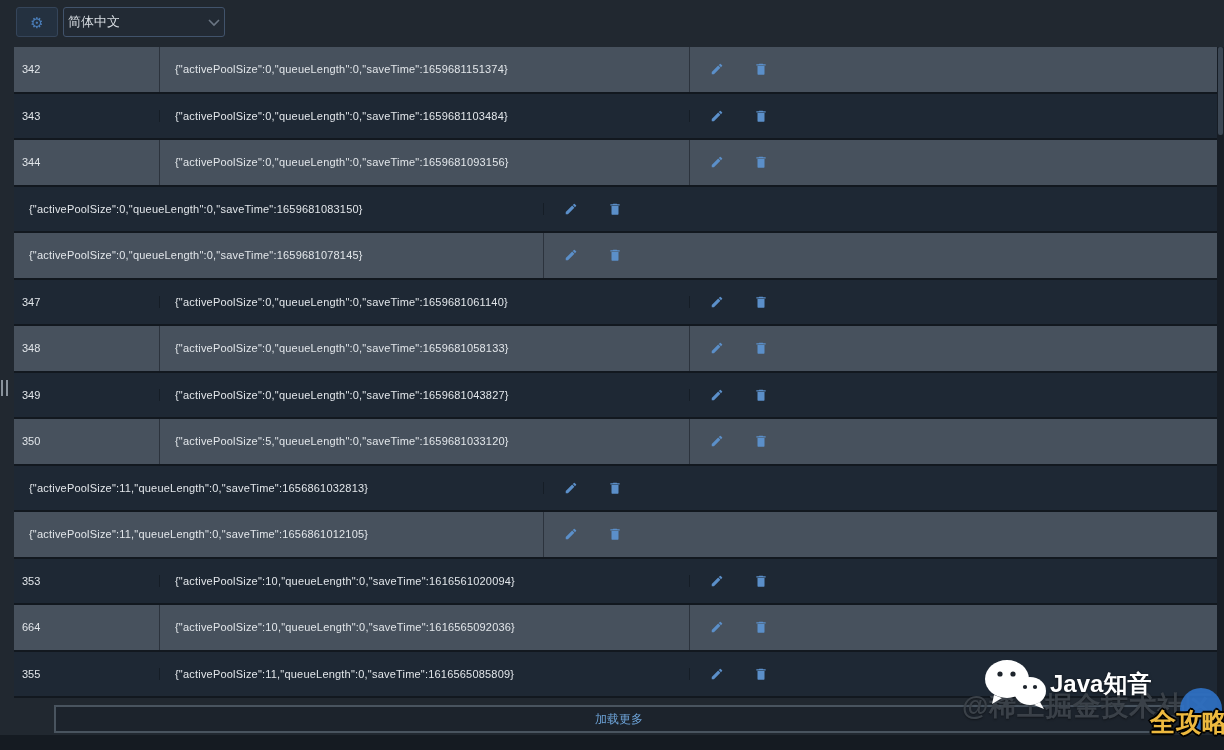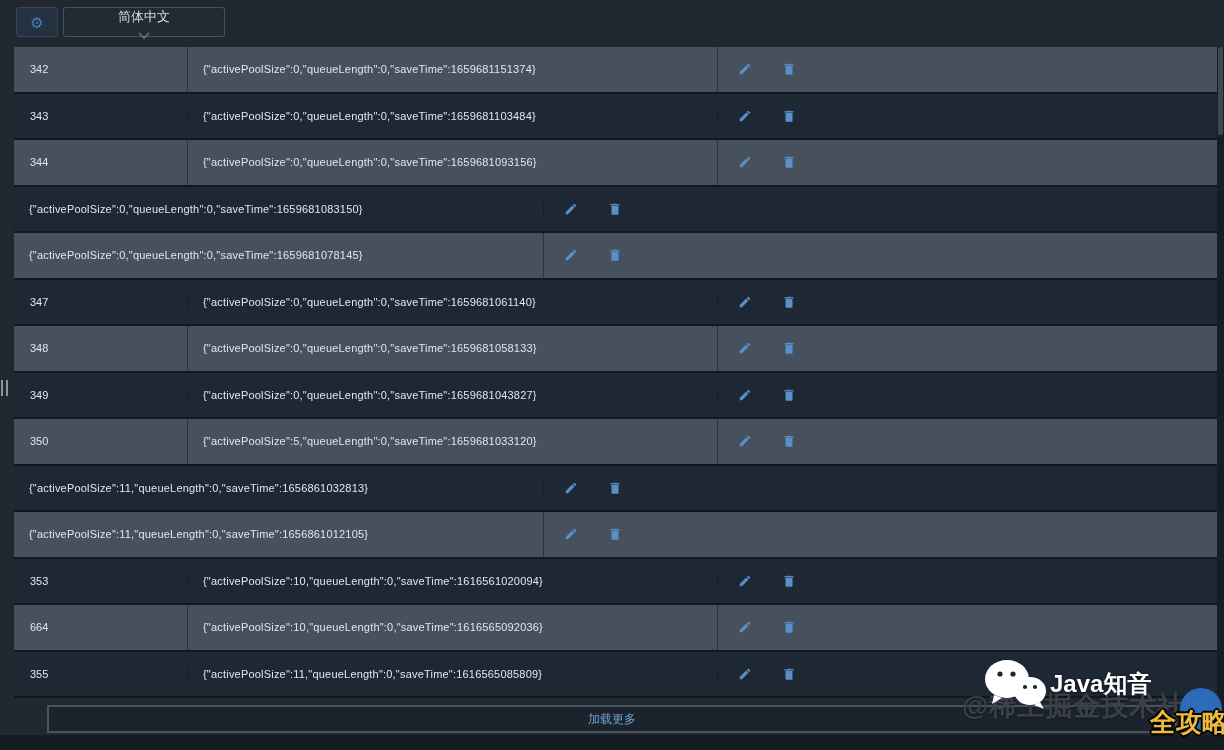--- a/index.html
+++ b/index.html
@@ -16,53 +16,52 @@
   .gear-btn {
     width:42px; height:30px; background:#243140; border:1px solid #35455a;
     border-radius:3px; display:flex; align-items:center; justify-content:center;
     cursor:pointer;
   }
   .gear-btn .g { color:#4a7db8; font-size:15px; line-height:1; }
   .lang-select {
     width:162px; height:30px; background:#222a34; border:1px solid #41536b;
     border-radius:3px; display:flex; align-items:center; padding:0 4px;
     cursor:pointer;
-    flex-direction:column;
   }
   .lang-select .val { font-size:13px; color:#d8dde2; flex:1; }
   .lang-select .chev { color:#6b7684; }
 
   
   .table { position:absolute; left:14px; top:47px; width:1203px; }
   .row {
     display:flex; height:46.5px; align-items:stretch;
     border-bottom:2px solid #12181f;
   }
   .row.light { background:#47515d; }
   .row.dark  { background:#1e2834;align-items:center; }
   .cell { display:flex; align-items:center; font-size:11px; color:#e2e6ea; }
-  .cell.id { width:174px; padding-left:16px; border-right:1px solid rgba(10,16,22,.45); }
+  .cell.id { width:146px; padding-left:8px; border-right:1px solid rgba(10,16,22,.45); }
   .cell.payload { width:530px; padding-left:15px; letter-spacing:.2px; white-space:nowrap;
                   border-right:1px solid rgba(10,16,22,.45); overflow:hidden; }
   .cell.actions { flex:1; gap:30px; padding-left:20px; }
   .icon-btn { width:14px; height:14px; display:inline-flex; cursor:pointer; }
   .icon-btn svg { width:14px; height:14px; fill:#5b8fc9; }
 
   
   .scroll-track { position:absolute; right:0; top:47px; width:7px; height:686px; background:#171d25; }
   .scroll-thumb { position:absolute; left:1px; top:0; width:5px; height:88px; background:#3c4754; border-radius:2px; }
 
   
   .splitter { position:absolute; left:1px; top:378px; width:8px; height:20px;
               display:flex; gap:3px; align-items:center; cursor:col-resize; }
   .splitter i { display:block; width:2px; height:16px; background:#8a939c; }
 
   
   .load-more {
-    position:absolute; left:47px; top:705px; width:1130px; height:28px;
+    position:absolute; left:54px; top:705px; width:1130px; height:28px;
     background:#1c232c; border:2px solid #49545f; display:flex;
     align-items:center; justify-content:center; cursor:pointer;
   }
   .load-more span { font-size:12px; color:#6da3d8; }
 
   
   .bottom-band { position:absolute; left:0; top:735px; width:1224px; height:15px; background:#151b22; }
 
   
   .wm-account {

